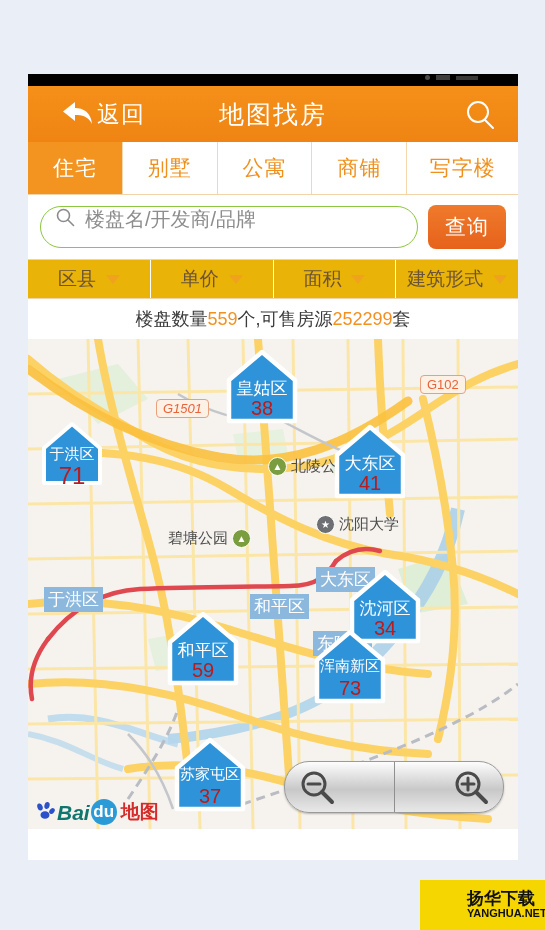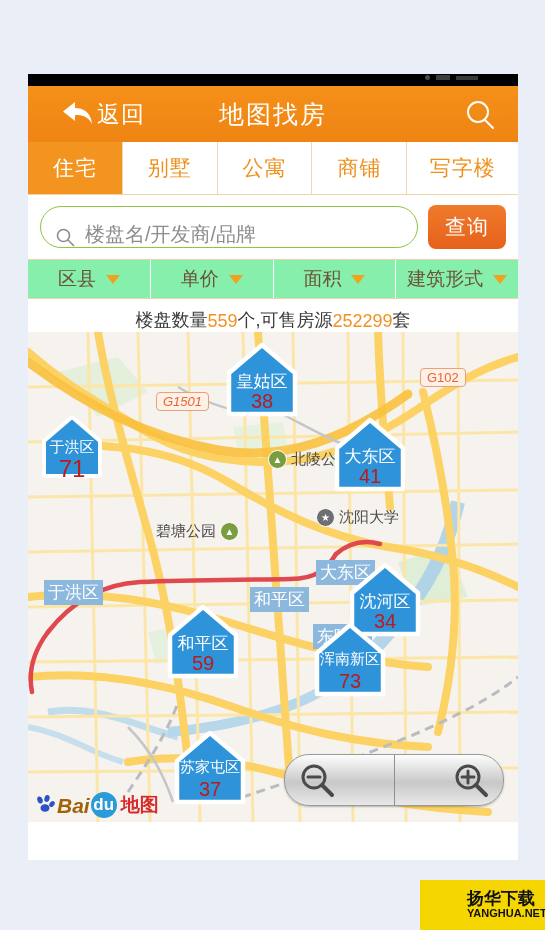--- a/index.html
+++ b/index.html
@@ -127,21 +127,21 @@
     gap: 10px;
     padding: 10px 12px 10px 12px;
     background: #ffffff;
   }
   .search-field {
     flex: 1;
     height: 42px;
     border: 1px solid #8dc63f;
     border-radius: 22px;
     display: flex;
-    align-items: flex-end;
+    align-items: flex-start;
     padding: 0 14px;
     box-sizing: border-box;
     background: #ffffff;
   }
   .search-field svg { flex: none; margin-right: 8px; }
   .search-input {
     border: none;
     outline: none;
     font-size: 20px;
     color: #8b8b8b;
@@ -163,21 +163,21 @@
     cursor: pointer;
     border: none;
     font-family: "Liberation Sans", "DejaVu Sans", sans-serif;
     letter-spacing: 1px;
   }
 
   
   .filters {
     display: flex;
     height: 38px;
-    background: #86efac;
+    background: #eab308;
     border-top: 1px solid #f0d3a8;
     border-bottom: 1px solid #f0d3a8;
   }
   .filter {
     flex: 1;
     display: flex;
     align-items: center;
     justify-content: center;
     gap: 10px;
     font-size: 19px;
@@ -188,23 +188,23 @@
   .filter:last-child { border-right: none; }
   .caret {
     width: 0; height: 0;
     border-left: 7px solid transparent;
     border-right: 7px solid transparent;
     border-top: 9px solid #f0a21e;
   }
 
   
   .stats {
-    height: 33px;
-    display: flex;
-    align-items: flex-end;
+    height: 40px;
+    display: flex;
+    align-items: center;
     justify-content: center;
     font-size: 18px;
     color: #3b3b3b;
     background: #ffffff;
   }
   .stats .num { color: #f29122; }
 
   
   .map {
     position: relative;
@@ -311,21 +311,21 @@
   
   .baidu-logo {
     position: absolute;
     left: 6px;
     bottom: 4px;
     display: flex;
     align-items: flex-end;
     gap: 1px;
     pointer-events: none;
   }
-  .bd-bai { color: #a16207; font-size: 21px; font-weight: bold; font-style: italic; }
+  .bd-bai { color: #0f766e; font-size: 21px; font-weight: bold; font-style: italic; }
   .bd-du {
     background: #2b9bd8;
     color: #fff;
     font-size: 17px;
     font-weight: bold;
     border-radius: 50%;
     width: 26px; height: 26px;
     display: flex; align-items: center; justify-content: center;
   }
   .bd-map { color: #d62b2b; font-size: 19px; font-weight: bold; margin-left: 3px; }
@@ -498,21 +498,21 @@
       <div class="hwy-label" style="left:392px; top:36px;">G102</div>
 
       <div class="poi" style="left:240px; top:118px;">
         <span class="poi-dot">▲</span>
         <span class="poi-text">北陵公园</span>
       </div>
       <div class="poi" style="left:288px; top:176px;">
         <span class="poi-dot gray">★</span>
         <span class="poi-text">沈阳大学</span>
       </div>
-      <div class="poi" style="left:128px; top:190px;">
+      <div class="poi" style="left:140px; top:190px;">
         <span class="poi-text">碧塘公园</span>
         <span class="poi-dot">▲</span>
       </div>
 
       <div class="district-label" style="left:16px; top:248px;">于洪区</div>
       <div class="district-label" style="left:222px; top:255px;">和平区</div>
       <div class="district-label" style="left:288px; top:228px;">大东区</div>
       <div class="district-label" style="left:285px; top:292px;">东陵区</div>
 
       <div class="marker small" style="left:12px; top:82px;">

